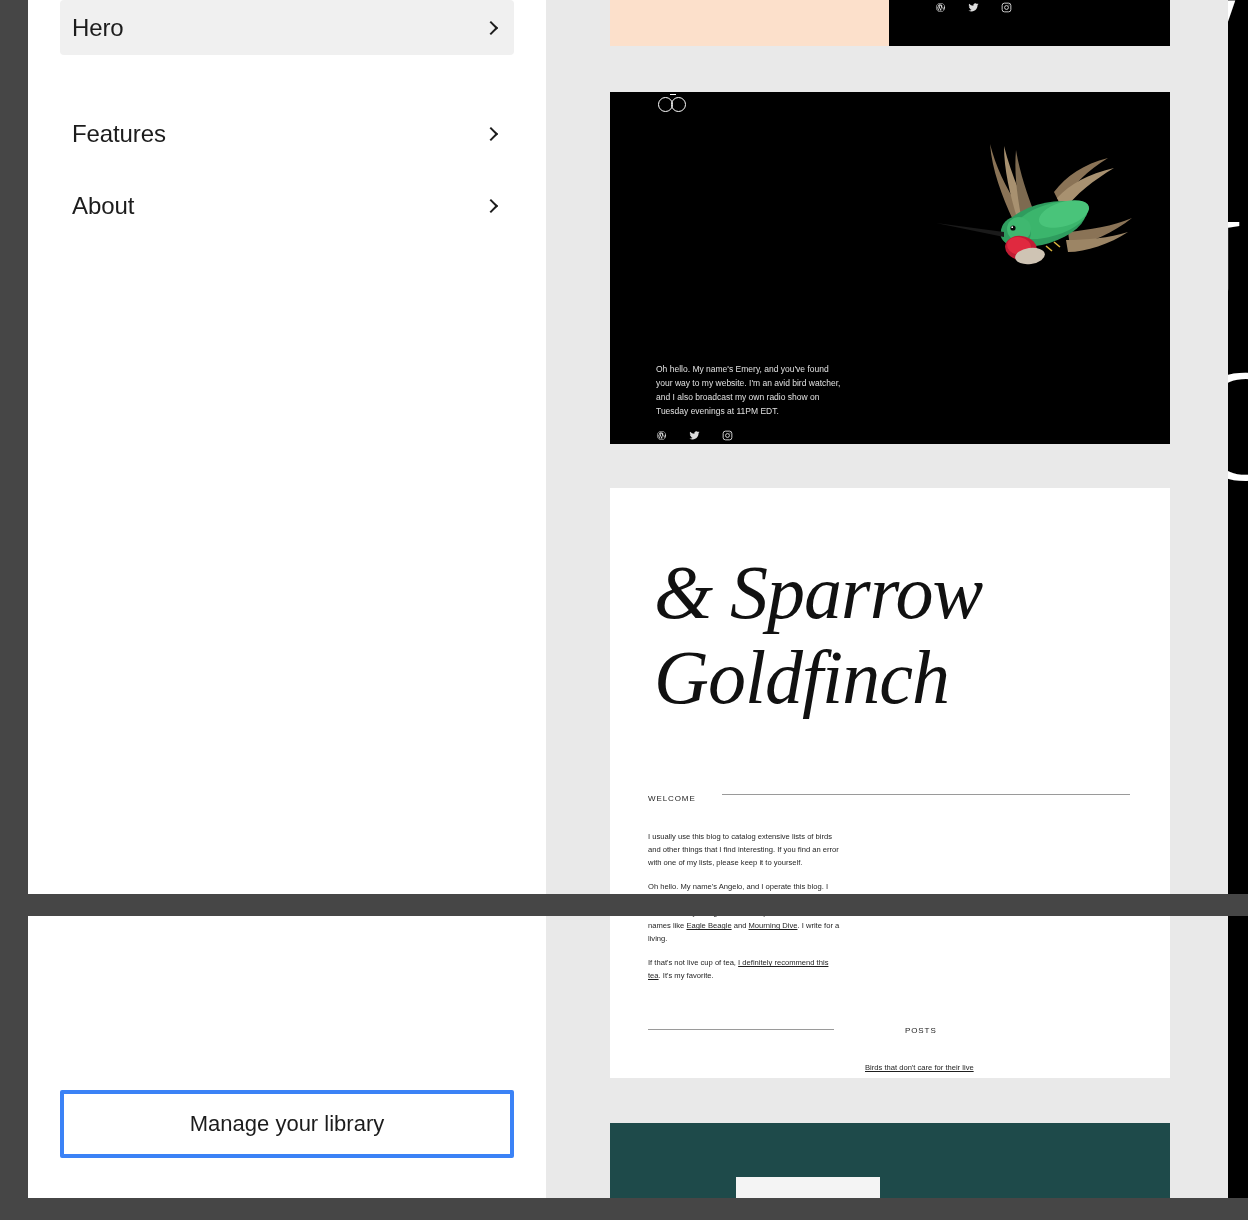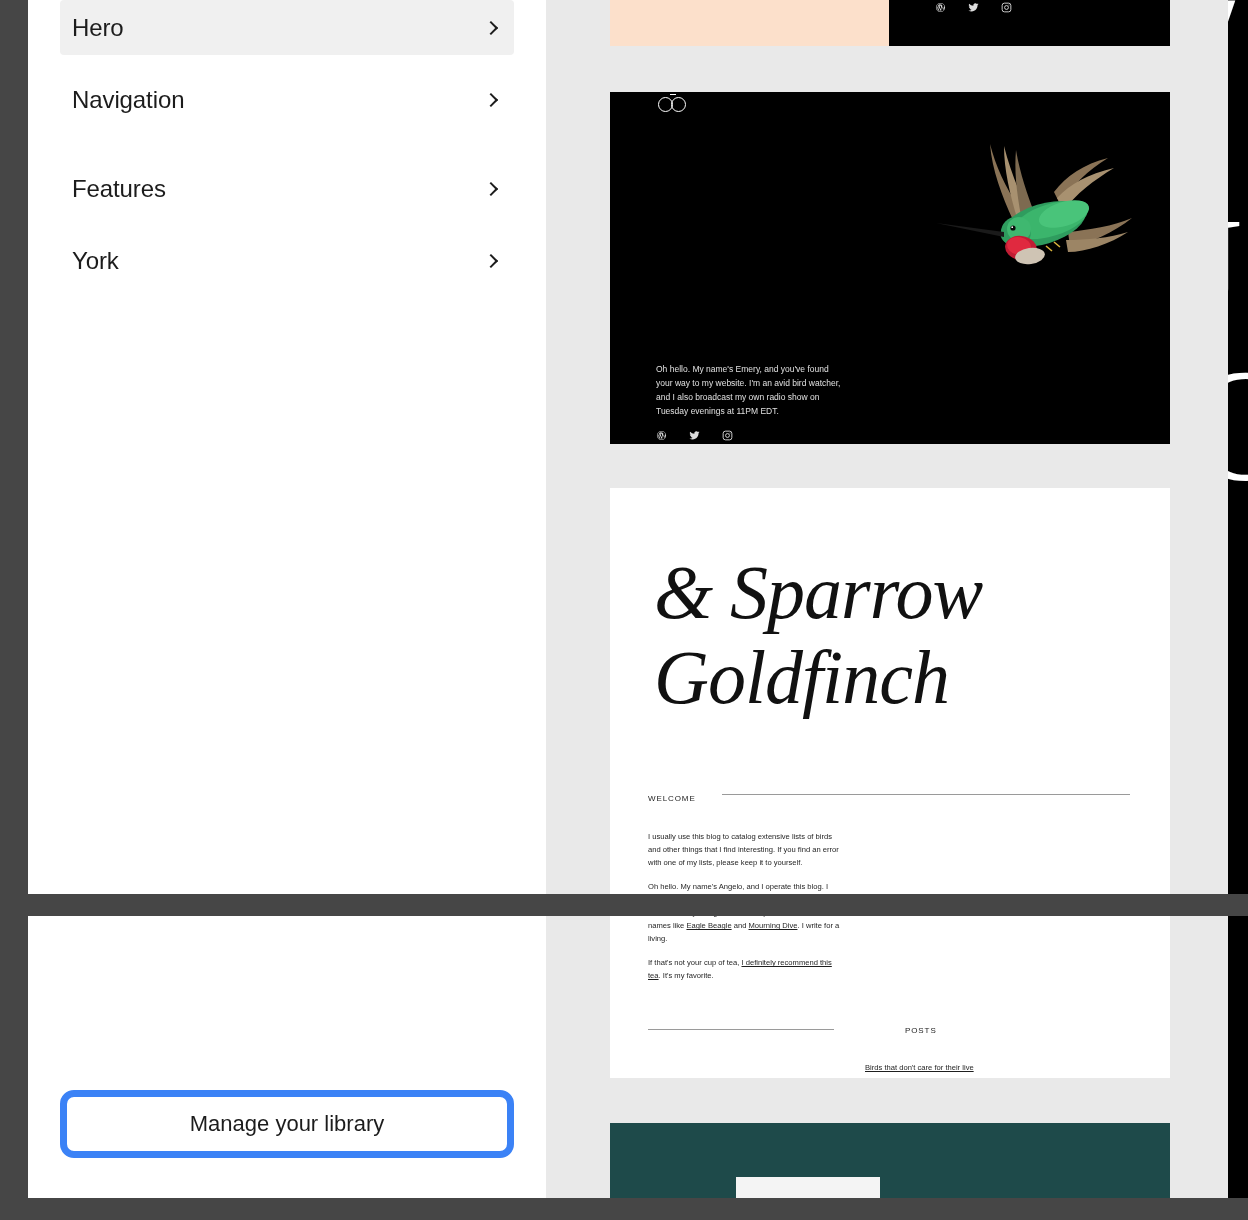--- a/index.html
+++ b/index.html
@@ -51,22 +51,22 @@
     border-top:2.6px solid #1c1c1c;
     transform:rotate(45deg);
     margin-right:6px;
   }
   .menu-gap { height:17px; }
 
   .library-btn-wrap { position:absolute; left:32px; bottom:40px; width:454px; }
   .library-btn {
     width:100%; height:68px;
     background:#fff;
-    border:7px solid #3b82f6;
-    border-radius:14px;
+    border:4px solid #3b82f6;
+    border-radius:2px;
     font-family:"Liberation Sans", sans-serif;
     font-size:22px;
     color:#1c1c1c;
     cursor:pointer;
   }
 
   
   .preview {
     position:absolute; left:546px; top:0;
     width:682px; height:1198px;
@@ -135,36 +135,32 @@
   <div class="sidebar">
 
     <div class="menu-list">
 
       <div class="menu-item active">
         <span class="menu-label">Hero</span>
         <span class="chev"></span>
       </div>
       <div class="menu-gap"></div>
 
-      <div class="menu-item">
-        <span class="menu-label">Navigation</span>
-        <span class="chev"></span>
-      </div>
       <div class="menu-gap"></div>
 
       <div class="menu-gap"></div>
 
       <div class="menu-item">
         <span class="menu-label">Features</span>
         <span class="chev"></span>
       </div>
       <div class="menu-gap"></div>
 
       <div class="menu-item">
-        <span class="menu-label">York</span>
+        <span class="menu-label">About</span>
         <span class="chev"></span>
       </div>
 
     </div>
 
     <div class="library-btn-wrap">
       <button class="library-btn">Manage your library</button>
     </div>
   </div>
 
@@ -256,21 +252,21 @@
       </div>
 
       <div class="welcome-row">
         <span class="welcome-lbl">WELCOME</span>
         <span class="welcome-rule"></span>
       </div>
 
       <div class="gold-body">
         <p>I usually use this blog to catalog extensive lists of birds and other things that I find interesting. If you find an error with one of my lists, please keep it to yourself.</p>
         <p><span>Oh hello. My name's Angelo, and I operate this blog. I was born in Portland, but I currently live in upstate New York. You may recognize me from publications with names like </span><a href="#">Eagle Beagle</a><span> and </span><a href="#">Mourning Dive</a><span>. I write for a living.</span></p>
-        <p><span>If that's not your cup of tea, </span><a href="#">I definitely recommend this tea</a><span>. It's my favorite.</span></p>
+        <p><span>If that's not live cup of tea, </span><a href="#">I definitely recommend this tea</a><span>. It's my favorite.</span></p>
       </div>
 
       <div class="gold-rule-l"></div>
       <div class="posts-lbl">POSTS</div>
       <a class="posts-item" href="#">Birds that don't care for their live</a>
     </div>
 
     <div class="card card-teal">
       <div class="teal-box"></div>
     </div>

